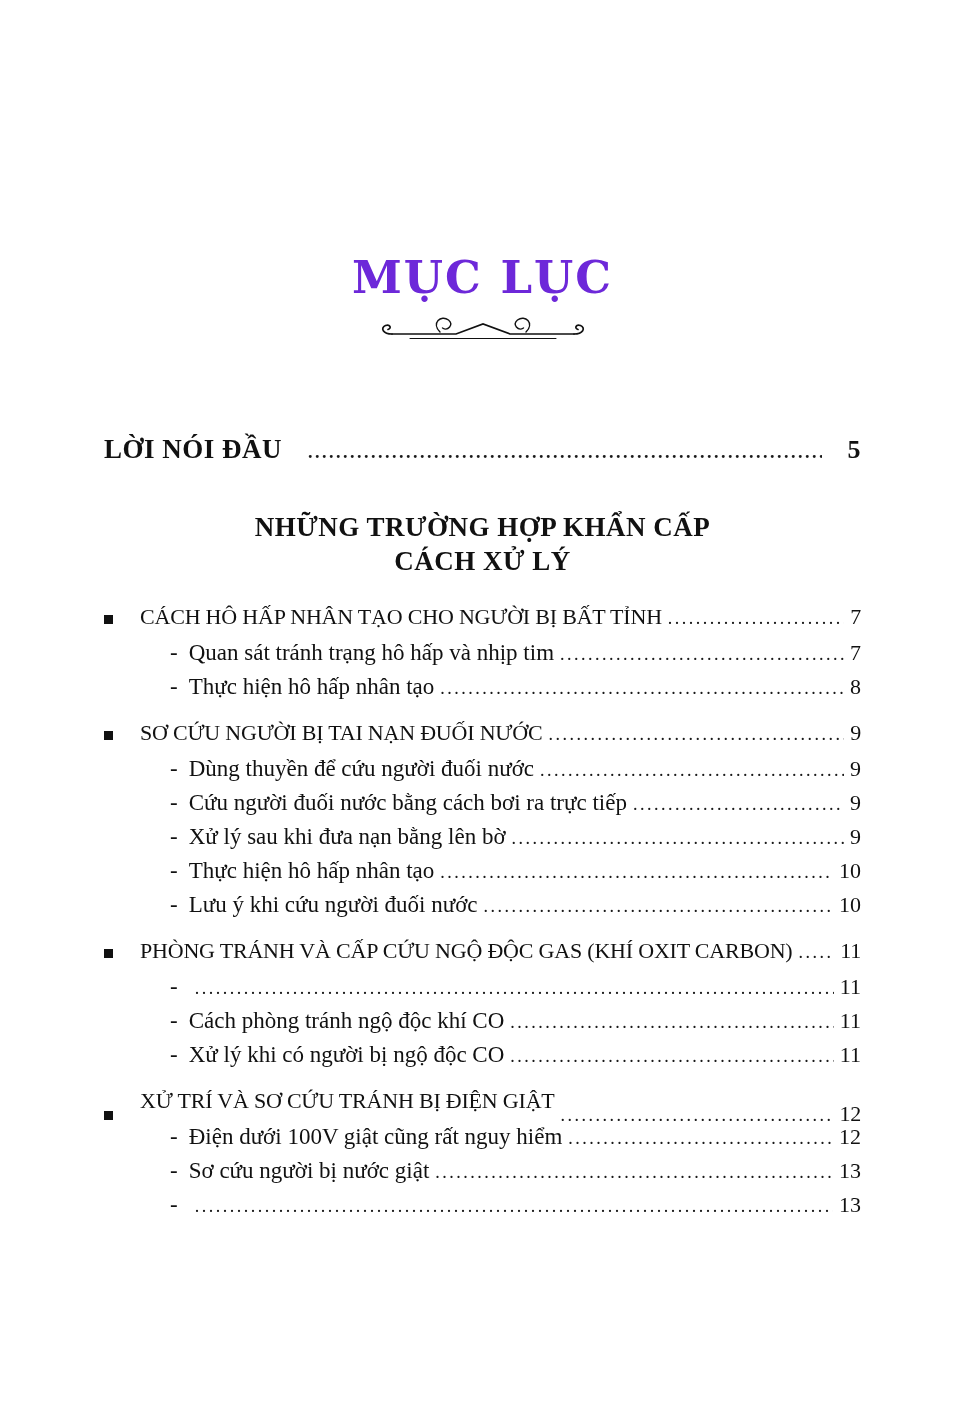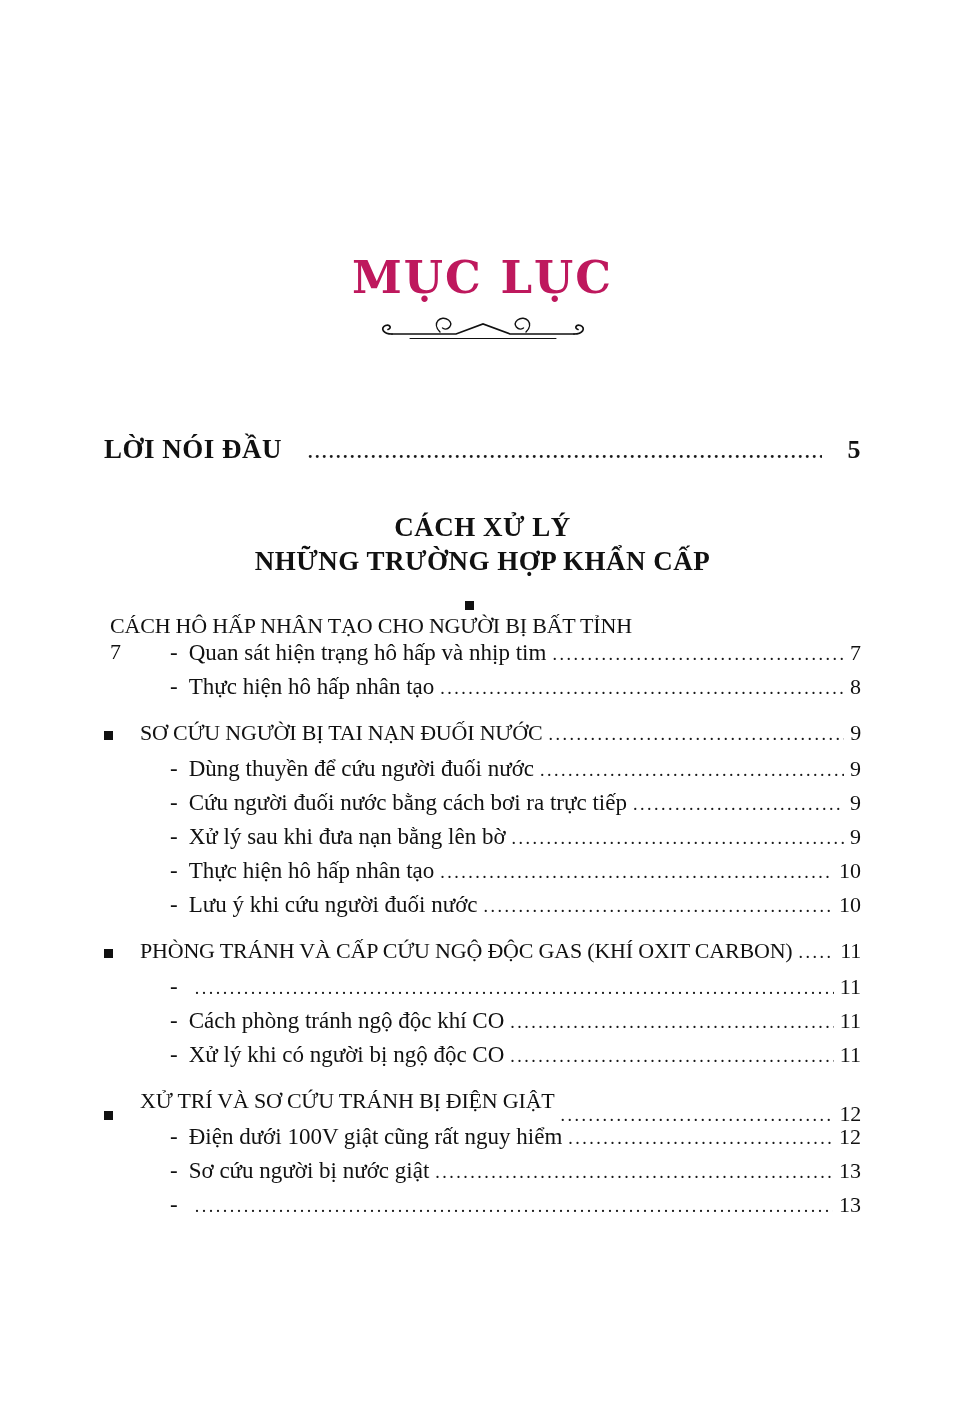--- a/index.html
+++ b/index.html
@@ -5,39 +5,39 @@
   html,body{margin:0;padding:0;}
   body{
     width:965px;height:1418px;background:#ffffff;overflow:hidden;
     font-family:"Liberation Serif", serif;color:#111;
   }
   .page{width:965px;height:1418px;position:relative;}
 
   .doc-title{
     margin:250px 0 0 0;text-align:center;
     font-family:"DejaVu Serif", serif;font-weight:bold;
-    font-size:45px;line-height:56px;letter-spacing:2px;color:#be185d;
+    font-size:45px;line-height:56px;letter-spacing:2px;color:#6d28d9;
   }
   .title-flourish{display:block;margin:4px auto 0 auto;}
 
   .toc{margin:0 104px;}
 
   .row{display:flex;align-items:baseline;gap:20px;}
   .preface-row{margin-top:88px;height:36px;font-size:27px;font-weight:bold;letter-spacing:0.5px;}
   .preface-row .pg{font-size:26px;}
 
   .section-heading{
     margin-top:40px;text-align:center;font-weight:bold;
     font-size:27px;line-height:34px;letter-spacing:0.5px;
   }
 
   .toc-list{margin-top:26px;}
   .toc-row{display:flex;align-items:baseline;}
   .toc-row.head{height:36px;margin-top:12px;font-size:22px;letter-spacing:-0.2px;}
-  .toc-row.head:first-child{margin-top:0;flex-direction:column;}
+  .toc-row.head:first-child{margin-top:0;}
   .toc-row.sub{height:34px;font-size:23px;padding-left:66px;}
 
   .bullet{
     width:9px;height:9px;background:#111;flex:0 0 9px;
     margin-right:27px;position:relative;top:-3px;align-self:center;
   }
   .head.dropped .bullet{top:9px;}
   .head.dropped .dots,.head.dropped .pg{position:relative;top:13px;}
 
   .dash{margin-right:11px;}
@@ -72,34 +72,34 @@
 
   <div class="toc">
 
     <div class="row preface-row">
       <span>LỜI NÓI ĐẦU</span>
       <span class="dots"></span>
       <span class="pg">5</span>
     </div>
 
     <div class="section-heading">
+      <div>NHỮNG TRƯỜNG HỢP KHẨN CẤP</div>
       <div>CÁCH XỬ LÝ</div>
-      <div>NHỮNG TRƯỜNG HỢP KHẨN CẤP</div>
     </div>
 
     <div class="toc-list">
         <div class="toc-row head">
           <span class="bullet"></span>
           <span class="t">CÁCH HÔ HẤP NHÂN TẠO CHO NGƯỜI BỊ BẤT TỈNH</span>
           <span class="dots"></span>
           <span class="pg">7</span>
         </div>
         <div class="toc-row sub">
           <span class="dash">-</span>
-          <span class="t">Quan sát hiện trạng hô hấp và nhịp tim</span>
+          <span class="t">Quan sát tránh trạng hô hấp và nhịp tim</span>
           <span class="dots"></span>
           <span class="pg">7</span>
         </div>
         <div class="toc-row sub">
           <span class="dash">-</span>
           <span class="t">Thực hiện hô hấp nhân tạo</span>
           <span class="dots"></span>
           <span class="pg">8</span>
         </div>
         <div class="toc-row head">

